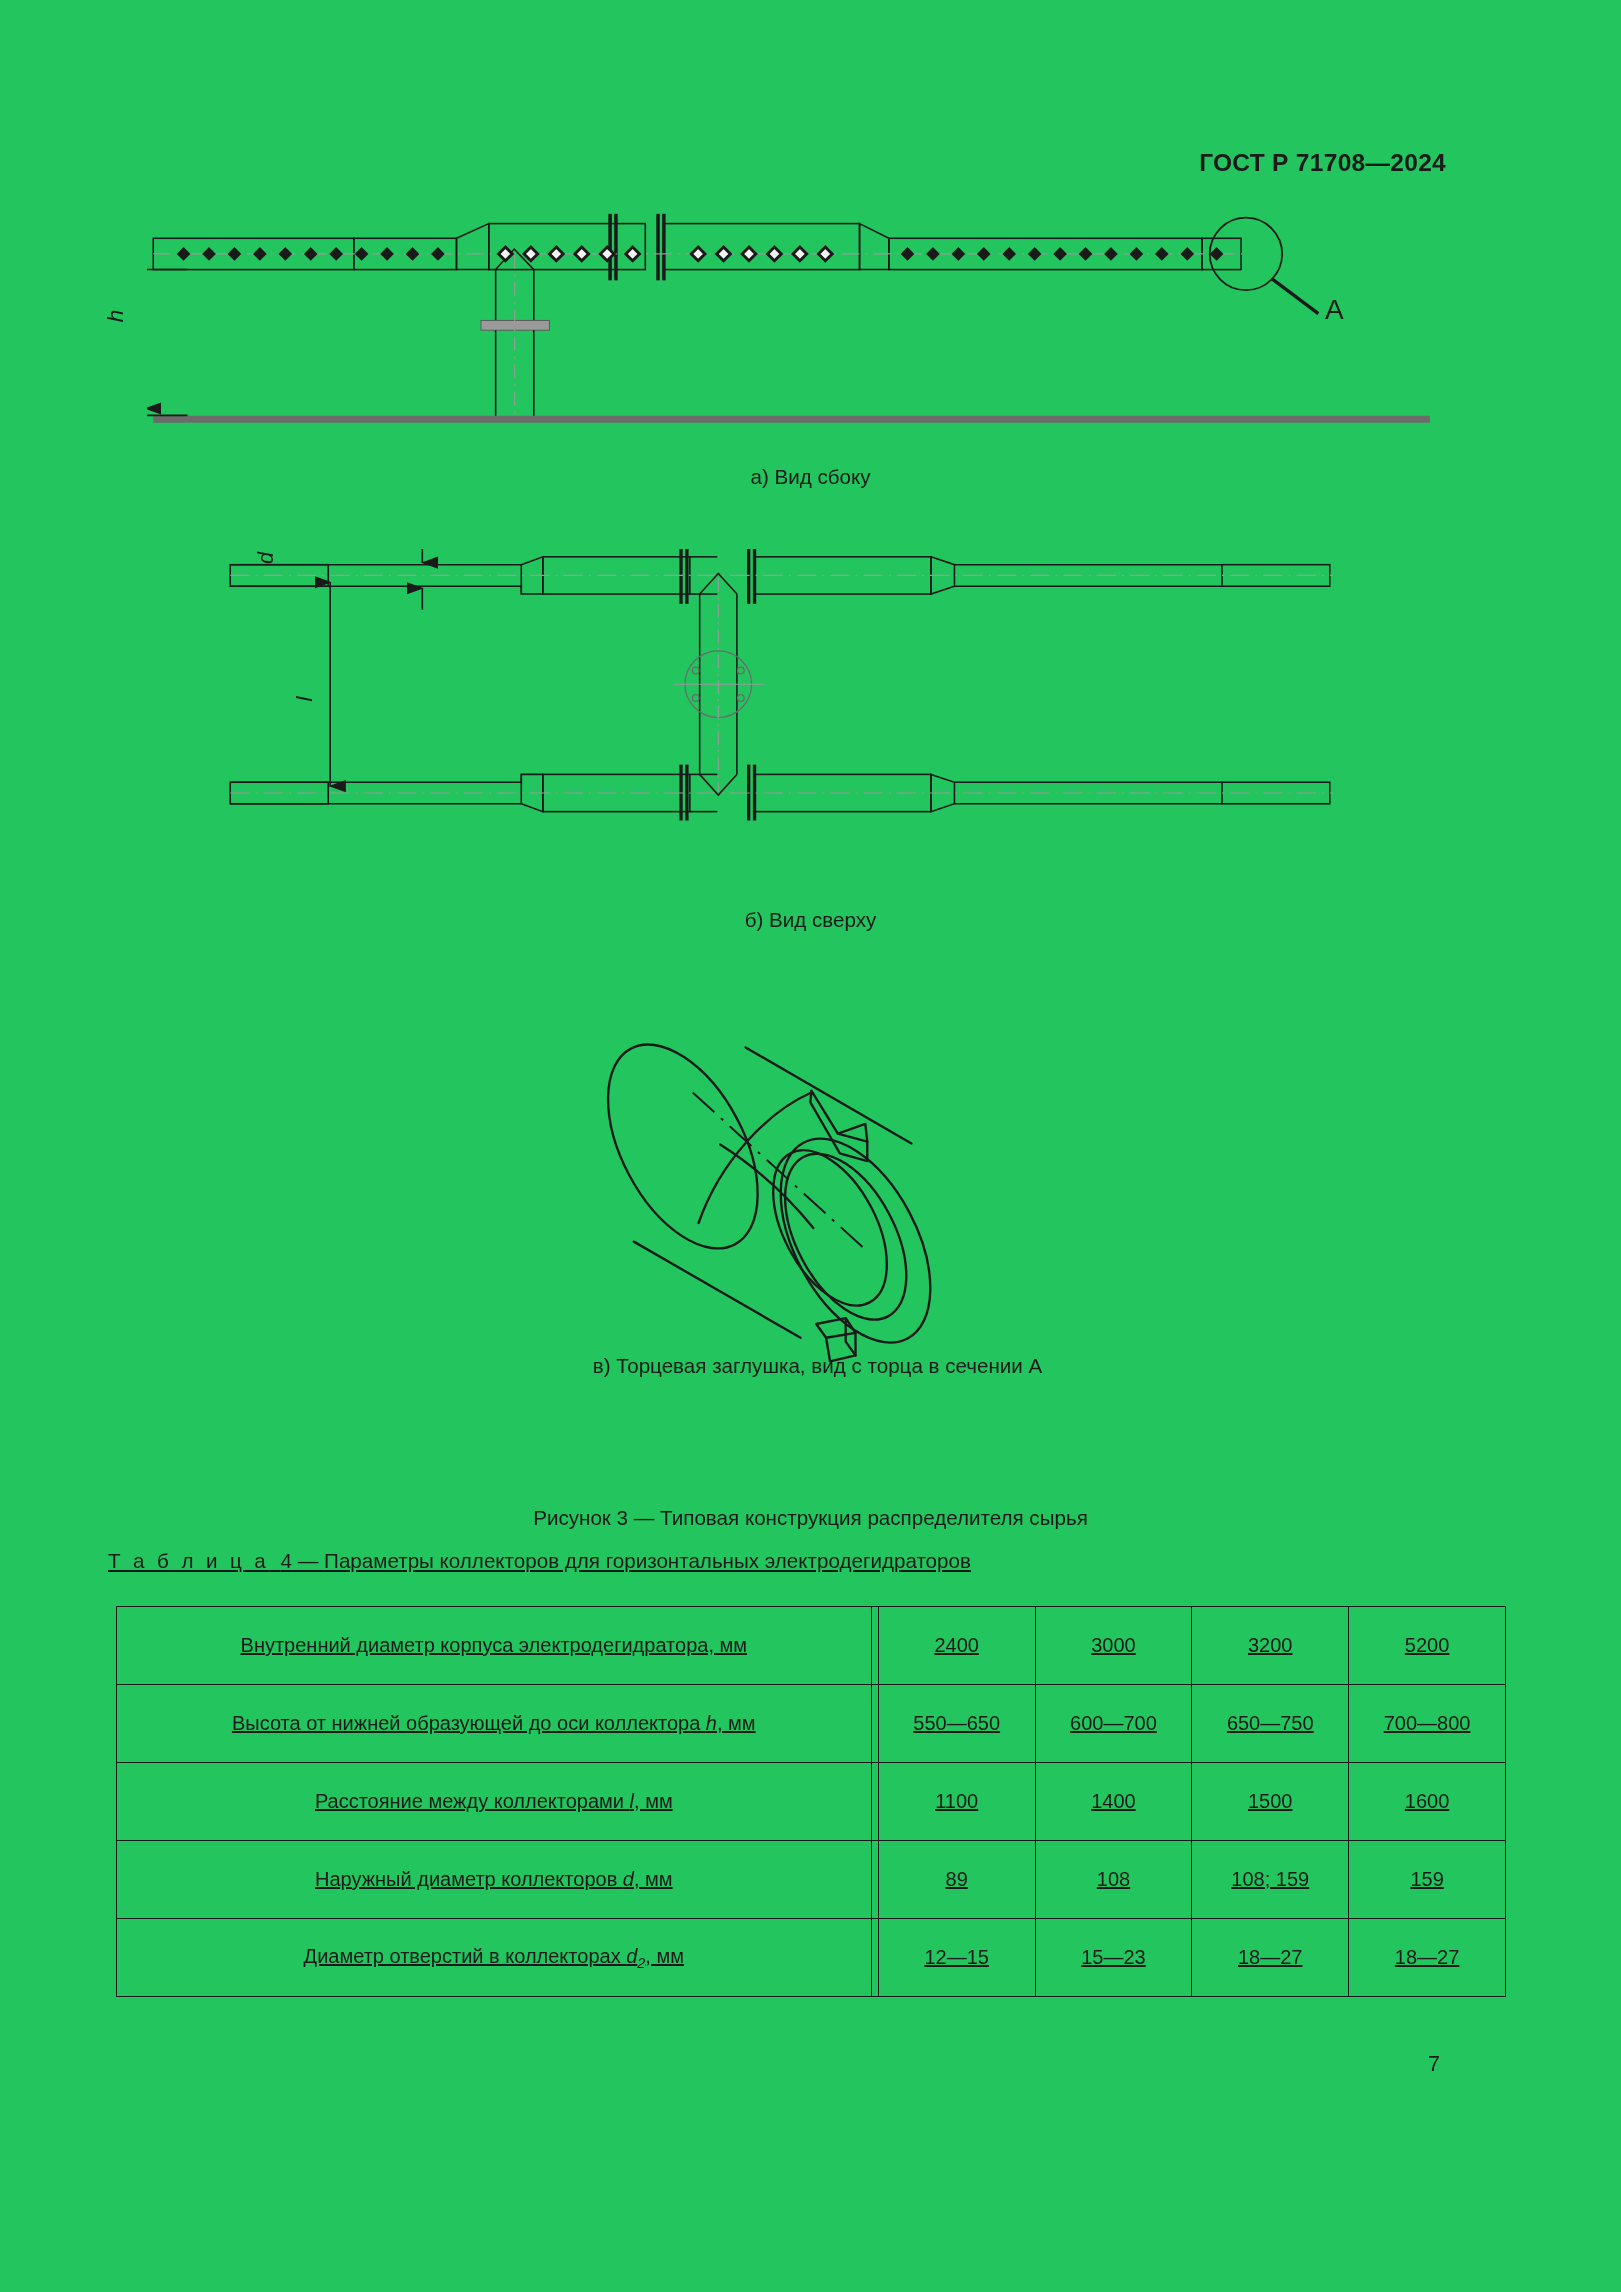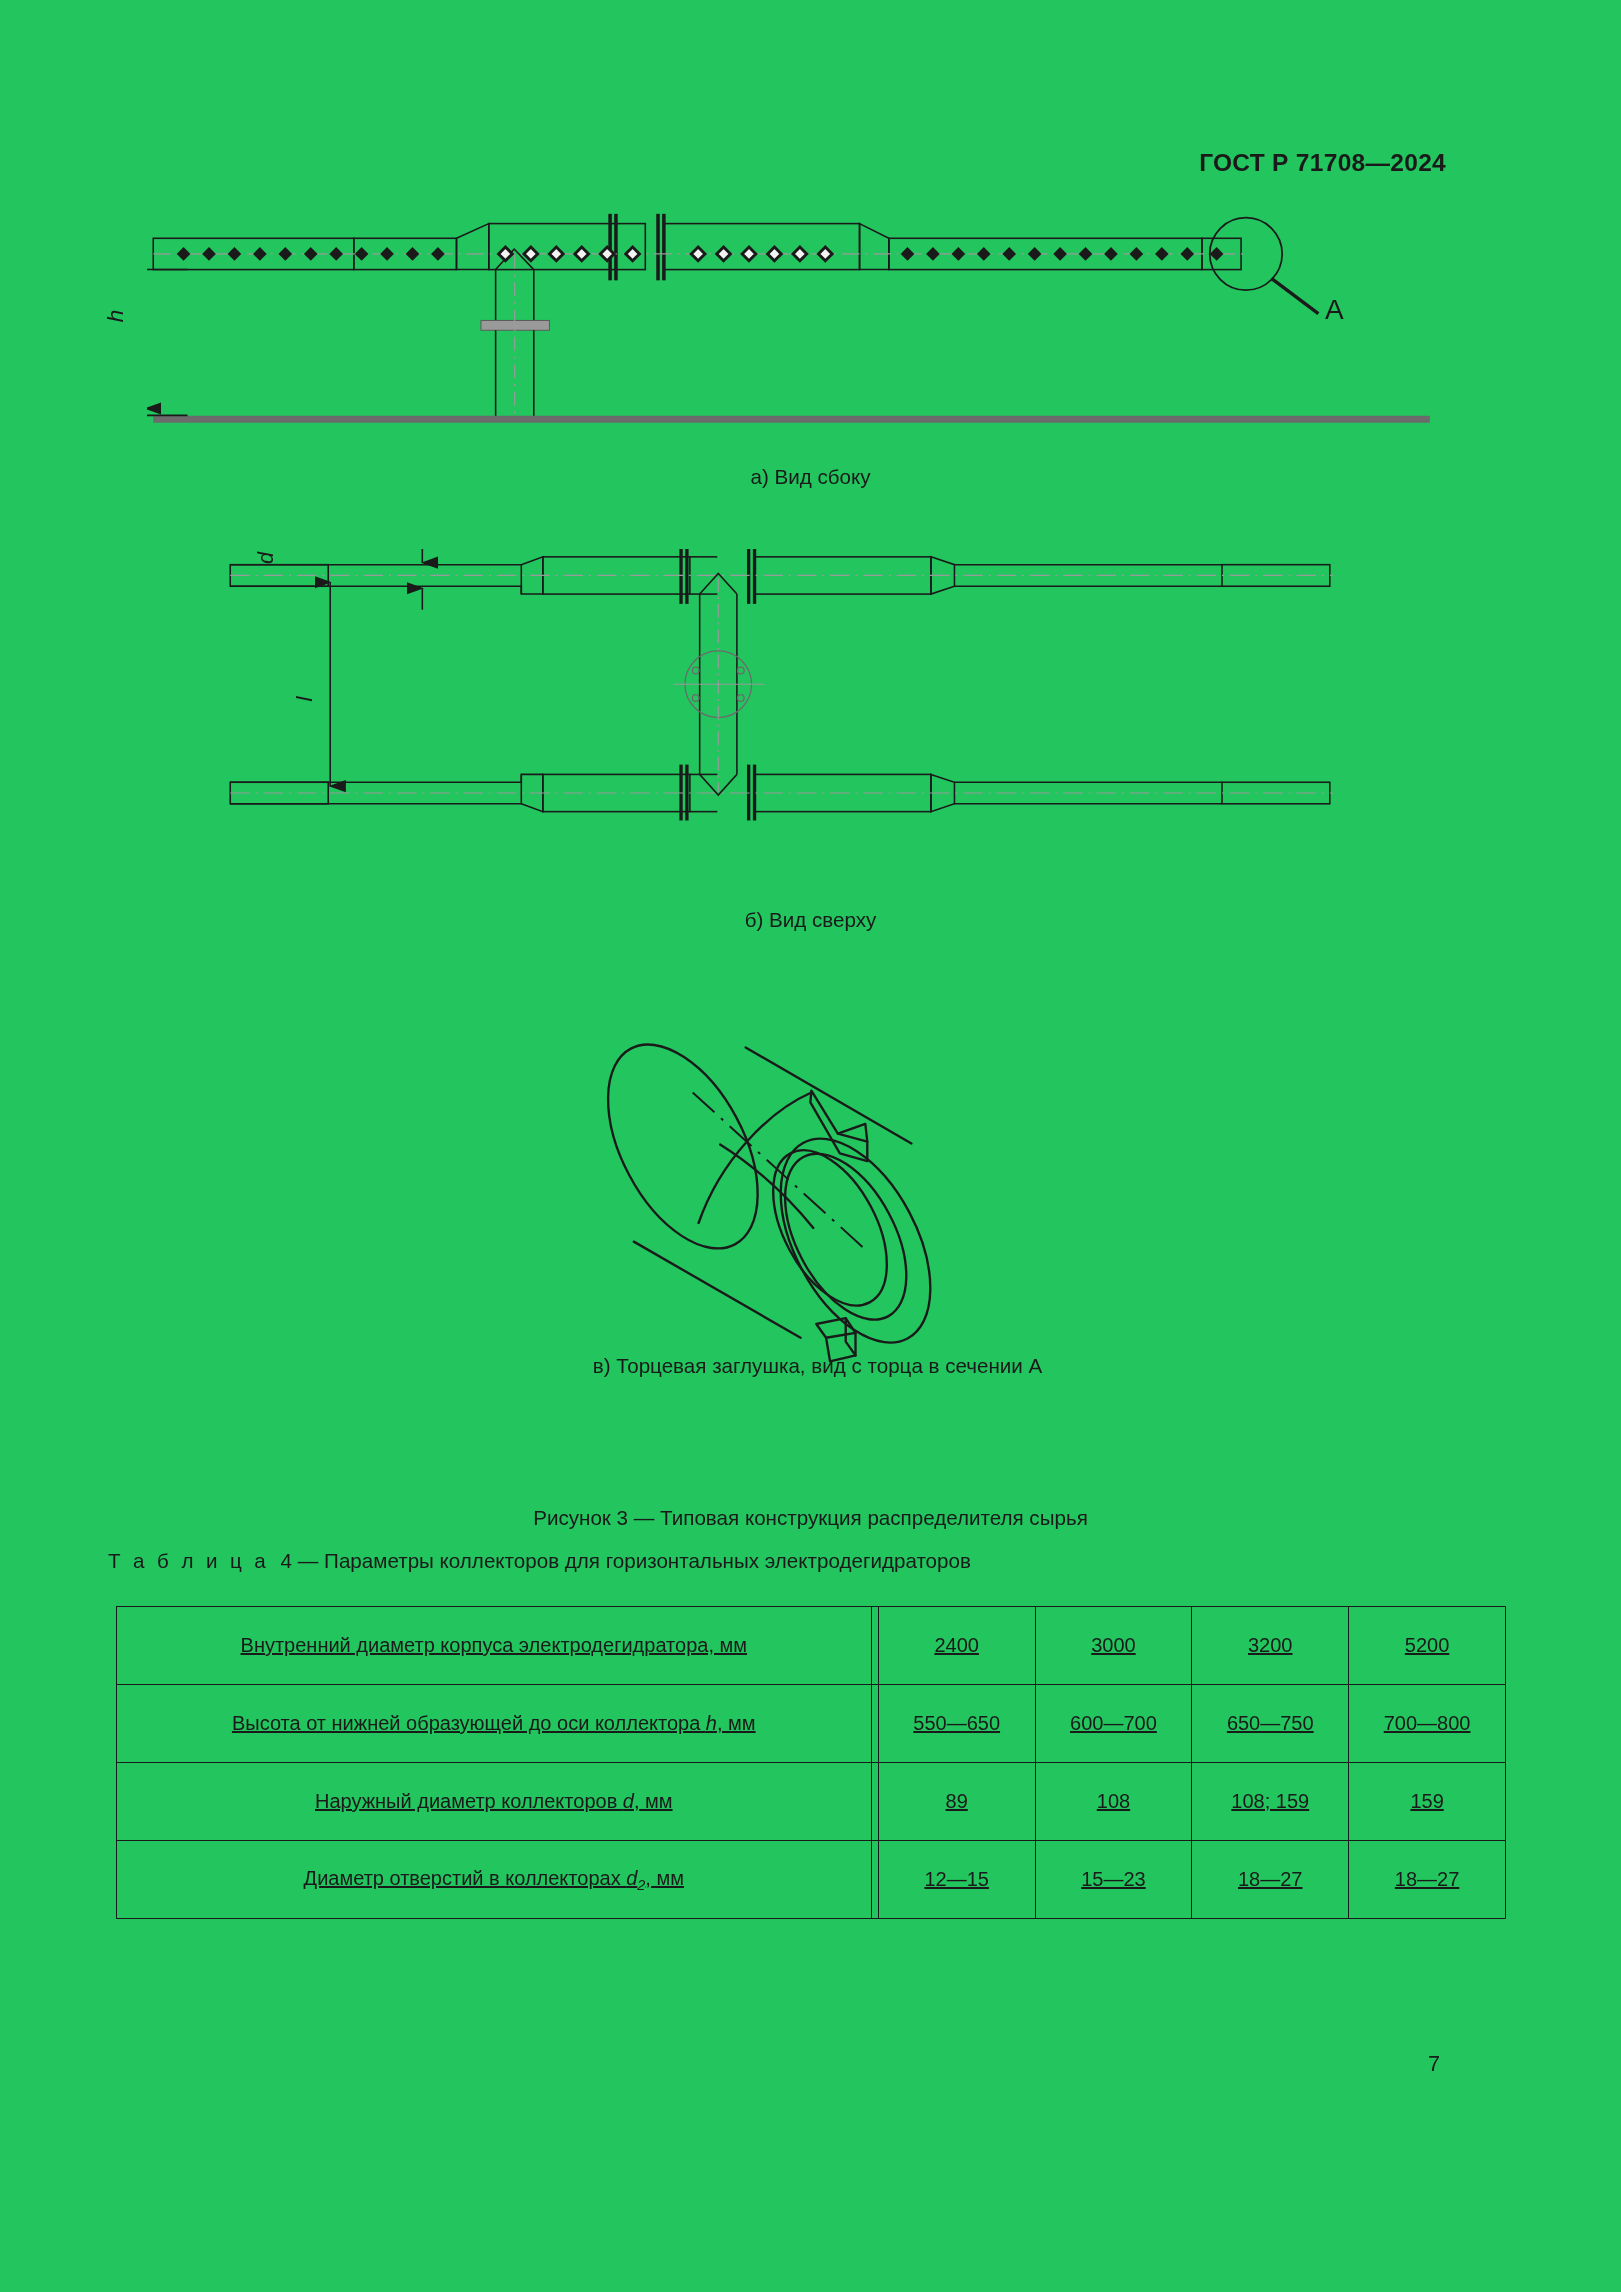--- a/index.html
+++ b/index.html
@@ -43,20 +43,21 @@
   }
   .fig svg { display: block; }
 
   
   .table-title {
     position: absolute;
     left: 108px;
     top: 1549px;
     font-size: 20.6px;
     white-space: nowrap;
+    text-decoration: underline;
   }
   .table-title .tw {
     letter-spacing: 3.4px;
   }
   table.params {
     position: absolute;
     left: 116px;
     top: 1606px;
     width: 1390px;
     border-collapse: collapse;
@@ -358,20 +359,28 @@
       </tr>
       <tr>
         <td class="label"><span>Высота от нижней образующей до оси коллектора </span><span class="vi">h</span><span>, мм</span></td>
         <td class="gap"></td>
         <td class="val">550—650</td>
         <td class="val">600—700</td>
         <td class="val">650—750</td>
         <td class="val">700—800</td>
       </tr>
       <tr>
+        <td class="label"><span>Расстояние между коллекторами </span><span class="vi">l</span><span>, мм</span></td>
+        <td class="gap"></td>
+        <td class="val">1100</td>
+        <td class="val">1400</td>
+        <td class="val">1500</td>
+        <td class="val">1600</td>
+      </tr>
+      <tr>
         <td class="label"><span>Наружный диаметр коллекторов </span><span class="vi">d</span><span>, мм</span></td>
         <td class="gap"></td>
         <td class="val">89</td>
         <td class="val">108</td>
         <td class="val">108; 159</td>
         <td class="val">159</td>
       </tr>
       <tr>
         <td class="label"><span>Диаметр отверстий в коллекторах </span><span class="vi"><span>d</span><sub>2</sub></span><span>, мм</span></td>
         <td class="gap"></td>

